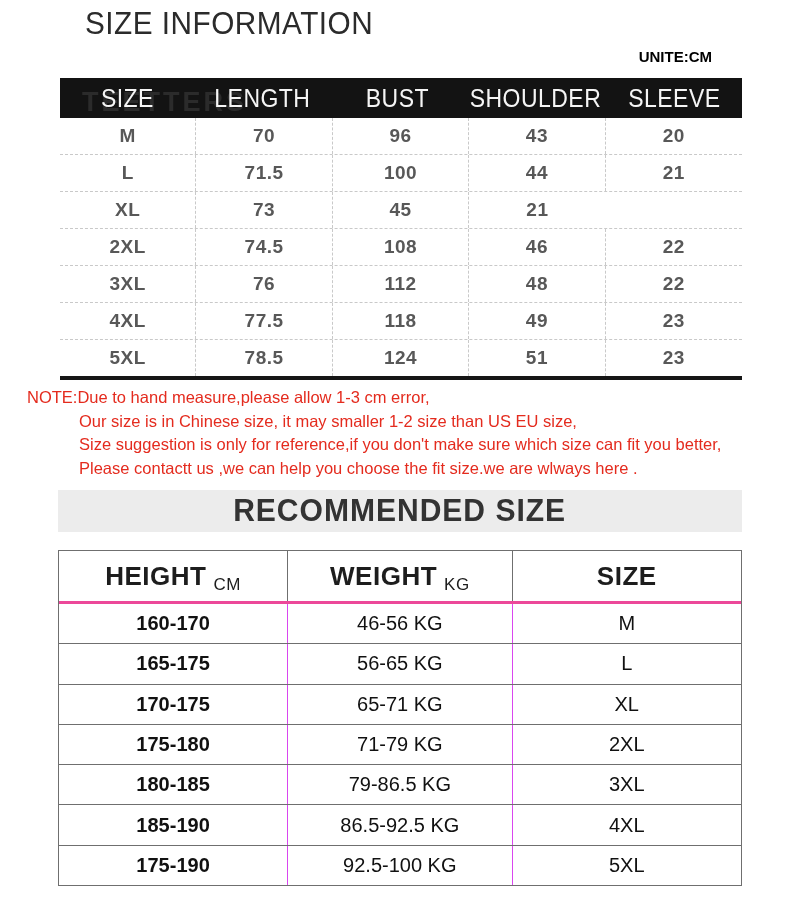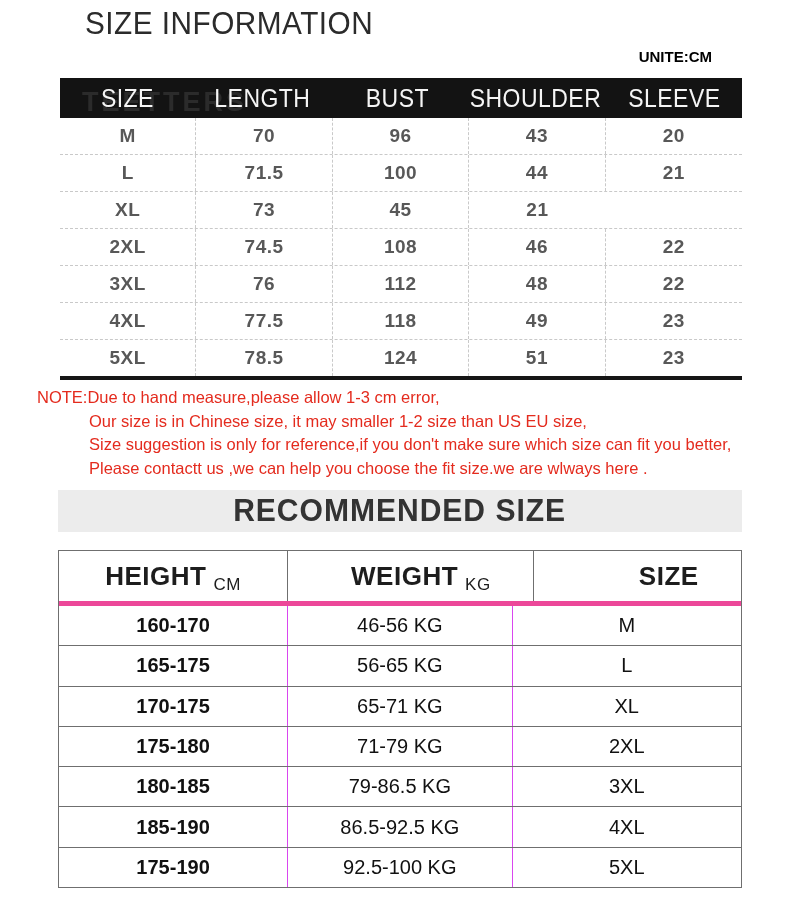--- a/index.html
+++ b/index.html
@@ -43,41 +43,41 @@
   .st-cell{
     text-align:center;font-size:19px;font-weight:700;color:#585858;
     letter-spacing:.5px;
   }
   .st-row .st-cell:not(:last-child){
     border-right:1px dashed #c9c9c9;
     height:100%;display:flex;align-items:center;justify-content:center;
   }
   .st-row .st-cell:last-child{height:100%;display:flex;align-items:center;justify-content:center;}
   
-  .note{position:absolute;left:37px;top:386px;width:750px;
+  .note{position:absolute;left:27px;top:386px;width:750px;
     color:#e42b1e;font-size:16.5px;line-height:23.5px;}
   .note-line{white-space:nowrap;}
   .note-line.indent{margin-left:52px;}
   
   .rec-band{
     position:absolute;left:58px;top:490px;width:684px;height:42px;
     background:#ececec;display:flex;align-items:center;justify-content:center;
   }
   .rec-title{
     font-size:31px;font-weight:600;color:#333;letter-spacing:1px;
     transform:scaleX(.97);
   }
   
   .rec-table{
     position:absolute;left:58px;top:550px;width:684px;
     border:1px solid #6f6f6f;box-sizing:border-box;
   }
   .rt-header{
     display:grid;grid-template-columns:33.6% 32.9% 33.5%;
-    height:50px;border-bottom:5px solid #ec4899;gap:21px;
+    height:50px;border-bottom:3px solid #ec4899;
   }
   .rt-hcell{
     display:flex;align-items:center;justify-content:center;
     font-size:26px;font-weight:600;color:#1d1d1d;letter-spacing:.5px;
   }
   .rt-hcell:not(:last-child){border-right:1px solid #6f6f6f;}
   .rt-unit{font-size:17px;font-weight:400;margin-left:7px;position:relative;top:9px;}
   .rt-row{
     display:grid;grid-template-columns:33.6% 32.9% 33.5%;height:39.3px;
   }

